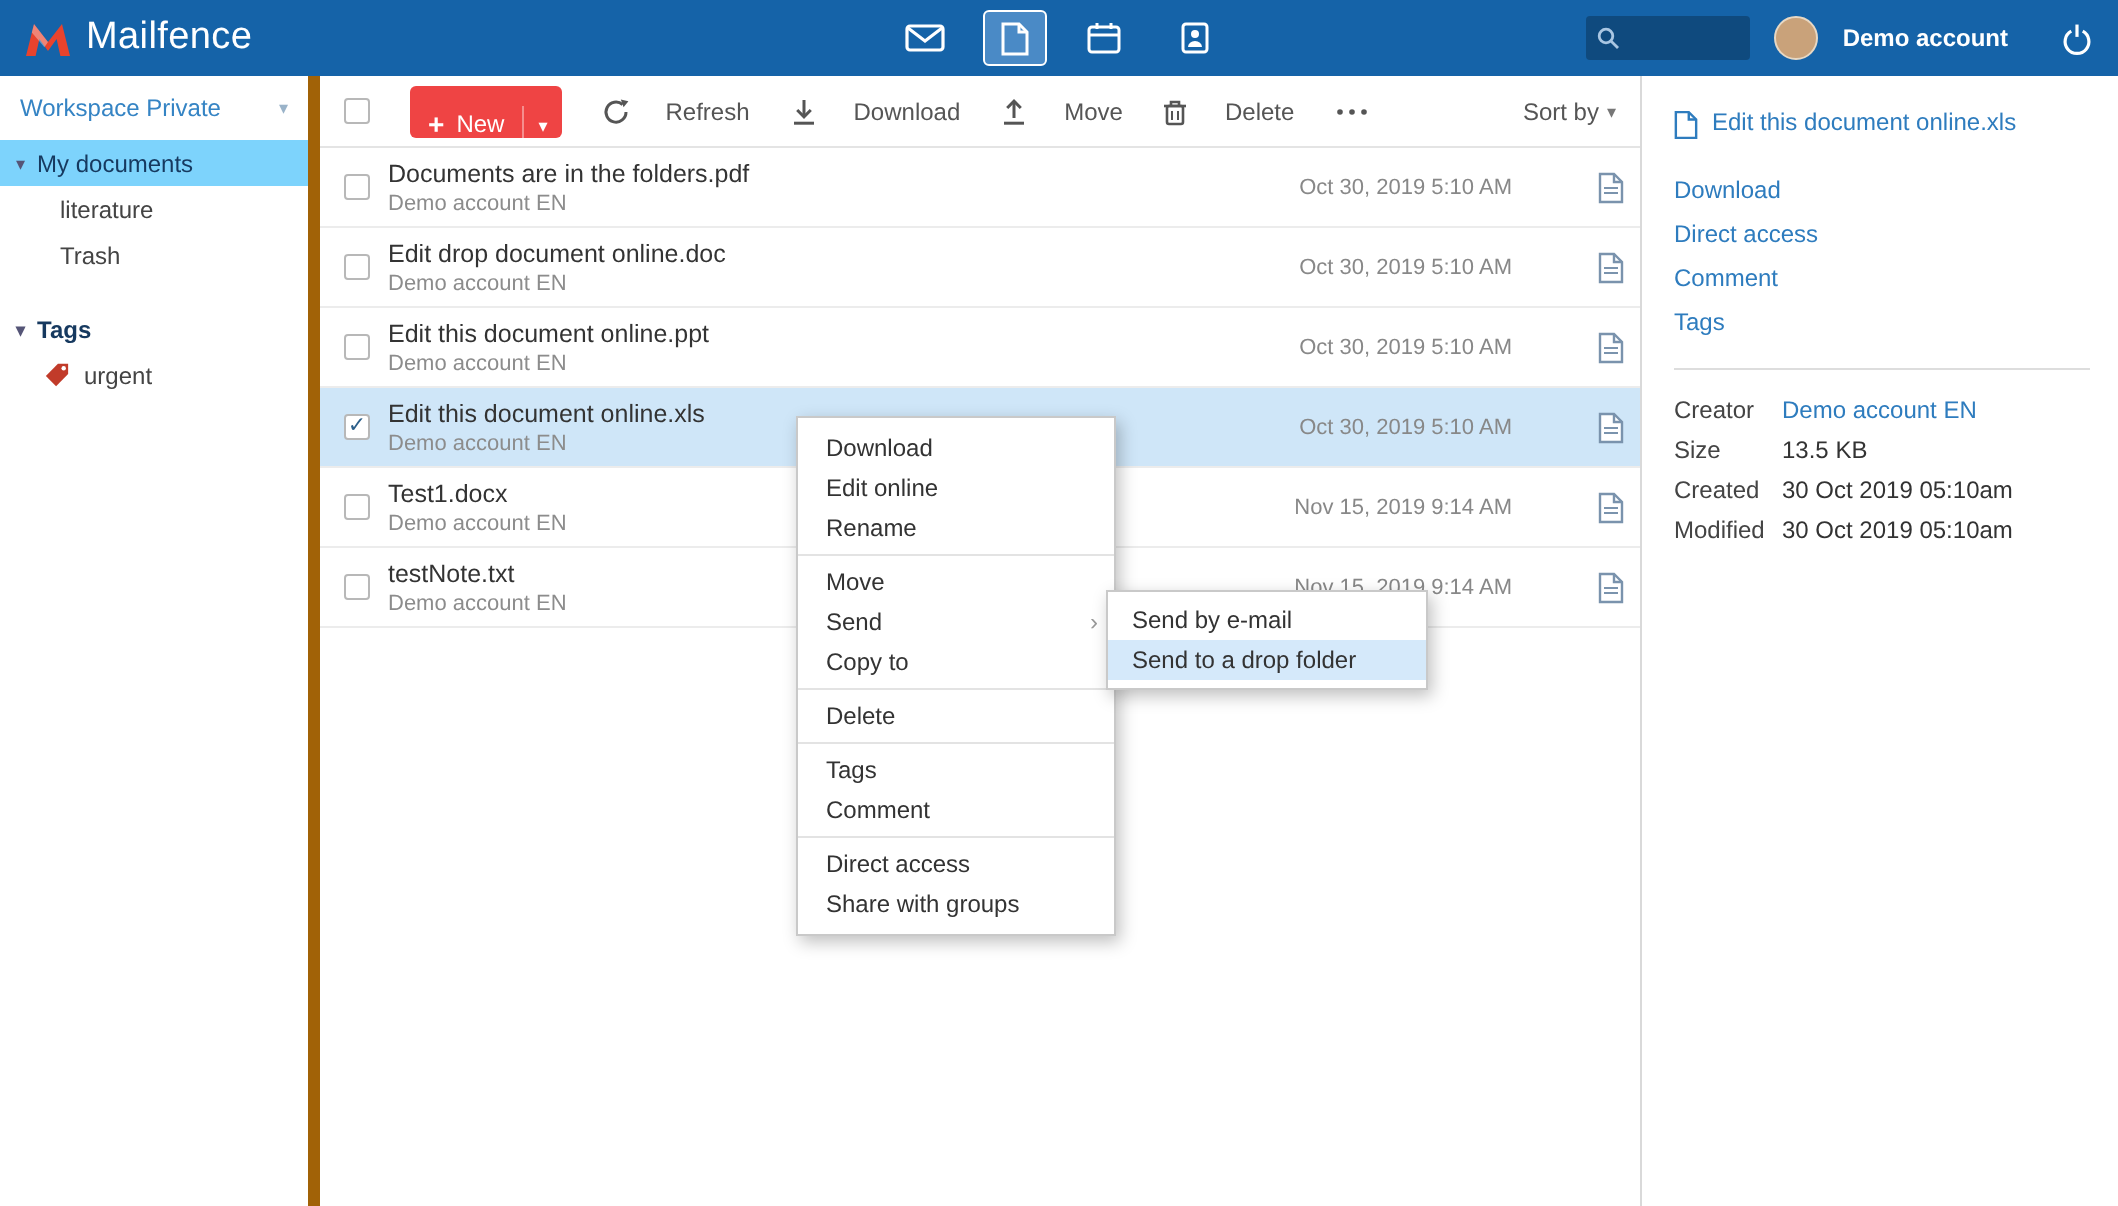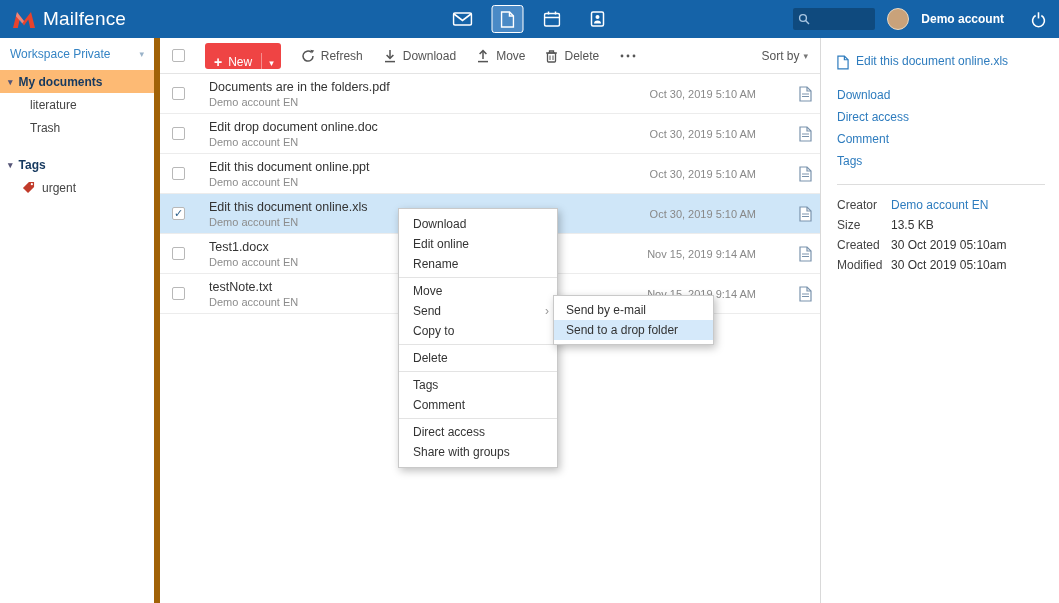--- a/index.html
+++ b/index.html
@@ -21,46 +21,46 @@
 
   
   .app{display:flex;height:565px}
   .sidebar{width:160px;border-right:6px solid #a16207;background:#fff;flex-shrink:0}
   .main{flex:1;min-width:0;position:relative;background:#fff}
   .details{width:239px;border-left:1px solid #d9d9d9;padding:16px 14px 0 16px;flex-shrink:0}
 
   
   .workspace{height:32px;display:flex;align-items:center;padding:0 10px;color:#3584c4;font-size:12px}
   .workspace .caret{margin-left:auto;color:#9ab3c9}
-  .side-root{background:#fdba74;height:23px;display:flex;align-items:center;gap:6px;padding:0 8px;color:#16395f;font-weight:bold;font-size:12px;cursor:pointer}
+  .side-root{background:#7dd3fc;height:23px;display:flex;align-items:center;gap:6px;padding:0 8px;color:#16395f;font-weight:normal;font-size:12px;cursor:pointer}
   .side-item{height:23px;display:flex;align-items:center;padding-left:30px;font-size:12px;color:#444;cursor:pointer}
   .side-head{height:23px;display:flex;align-items:center;gap:6px;padding:0 8px;color:#16395f;font-weight:bold;font-size:12px;margin-top:14px;cursor:pointer}
   .tag-item{height:23px;display:flex;align-items:center;gap:7px;padding-left:22px;font-size:12px;color:#444;cursor:pointer}
   .caret{font-size:9px;color:#557}
   .caret::after{content:"▾"}
 
   
   .toolbar{height:36px;display:flex;align-items:center;gap:20px;padding:0 12px;border-bottom:1px solid #e4e4e4}
   .cb{width:13px;height:13px;border:1px solid #b8b8b8;border-radius:2px;background:#fff;flex-shrink:0;display:flex;align-items:center;justify-content:center;cursor:pointer}
   .cb.checked::after{content:"✓";font-size:11px;color:#2c5f8a;line-height:1}
   .btn-new{display:flex;align-items:flex-end;background:#ef4444;color:#fff;border-radius:3px;height:26px;font-size:12px;cursor:pointer}
   .bn-main{display:flex;align-items:center;gap:6px;padding:0 9px}
   .plus{font-size:14px;font-weight:bold;line-height:1}
   .plus::after{content:"+"}
   .bn-split{width:1px;height:16px;background:rgba(255,255,255,.4)}
   .bn-caret{padding:0 7px}
   .bn-caret .caret{color:#fff}
-  .tool{display:flex;align-items:center;gap:6px;color:#555;font-size:12px;cursor:pointer}
+  .tool{display:flex;align-items:center;gap:18px;color:#555;font-size:12px;cursor:pointer}
   .sort{margin-left:auto;display:flex;align-items:center;gap:4px;color:#555;font-size:12px;cursor:pointer}
   .sort .caret{color:#777}
 
   
   .frow{position:relative;height:40px;border-bottom:1px solid #ececec;display:flex;align-items:center;padding-left:12px;cursor:pointer}
   .frow.sel{background:#cfe6f8}
-  .fmeta{margin-left:24px;overflow:hidden}
+  .fmeta{margin-left:9px;overflow:hidden}
   .fname{font-size:12.5px;color:#333;white-space:nowrap}
   .fowner{font-size:11px;color:#8c8c8c;margin-top:2px}
   .fdate{position:absolute;right:64px;font-size:11px;color:#888;white-space:nowrap}
   .ficon{position:absolute;right:8px;display:flex}
 
   
   .cmenu{position:absolute;left:398px;top:208px;width:160px;background:#fff;border:1px solid #c9c9c9;box-shadow:2px 3px 8px rgba(0,0,0,.25);padding:5px 0;z-index:20}
   .cm-item{height:20px;line-height:20px;padding:0 14px;font-size:12px;color:#333;position:relative;cursor:pointer}
   .cm-item .subarrow{position:absolute;right:8px;top:0;color:#999}
   .subarrow::after{content:"›"}

